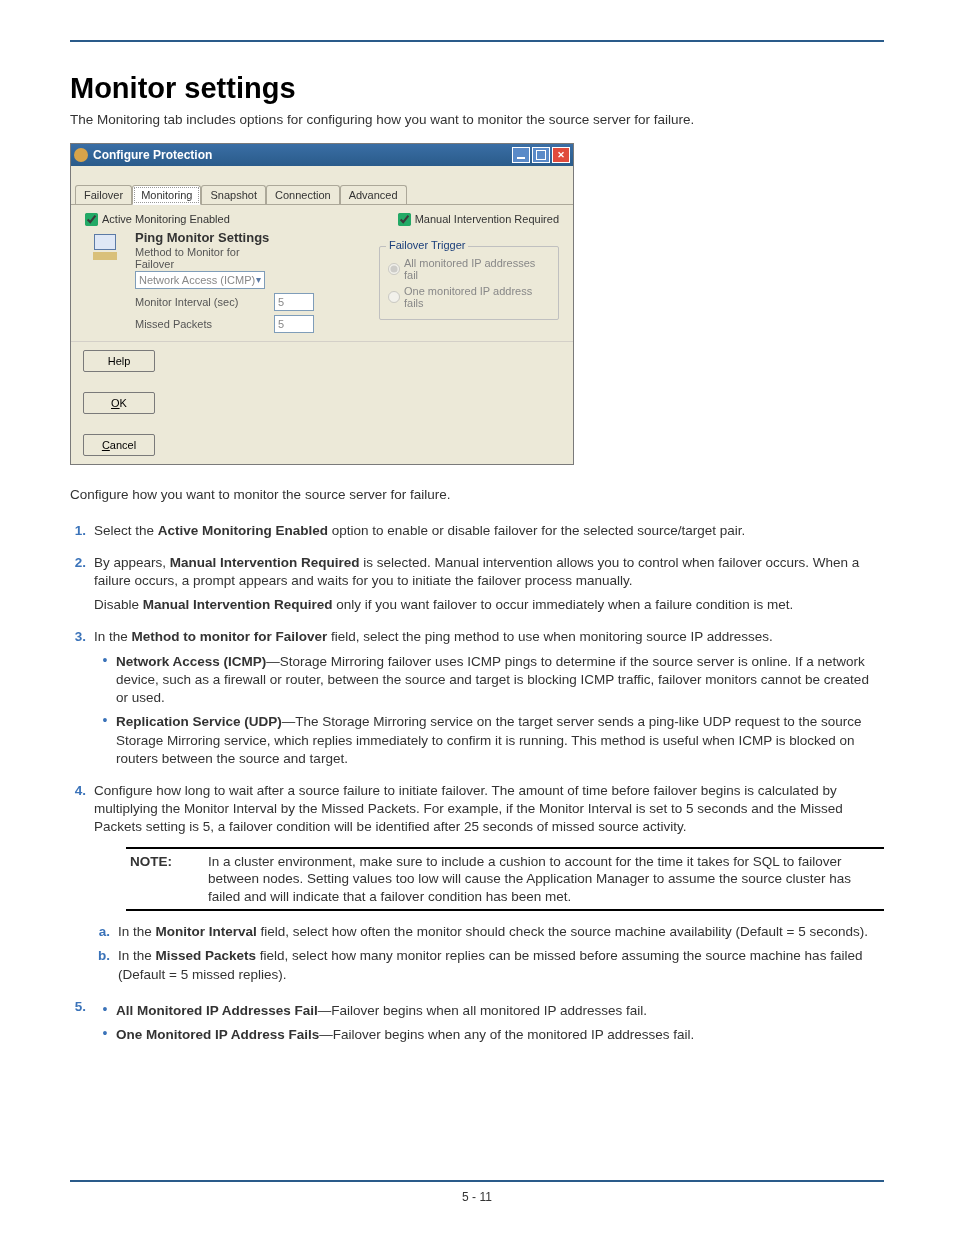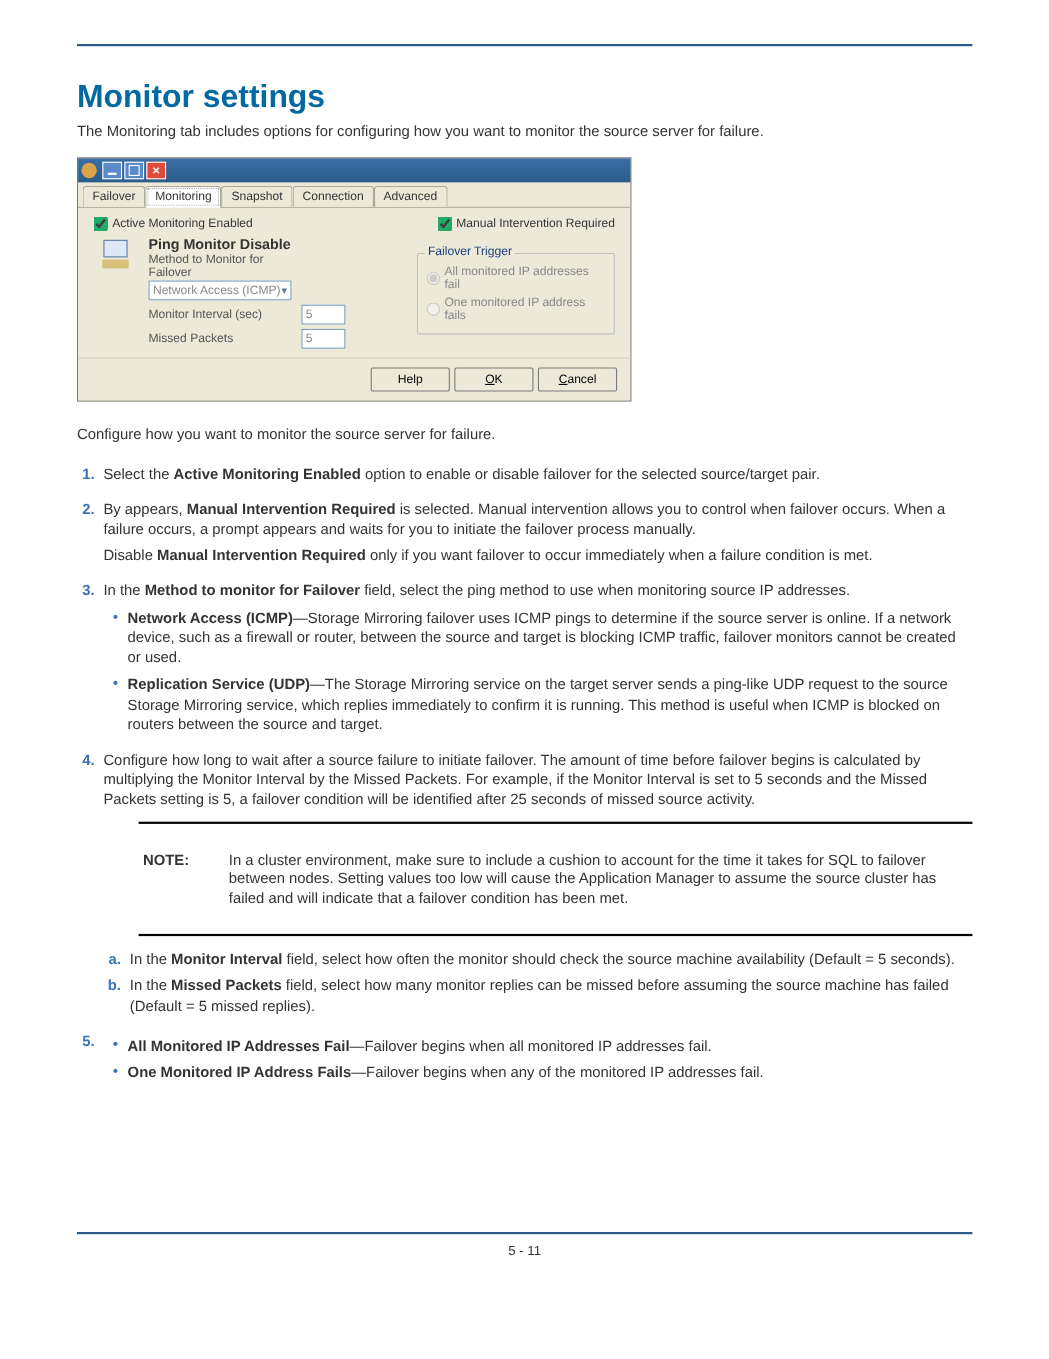--- a/index.html
+++ b/index.html
@@ -1,35 +1,35 @@
 <!DOCTYPE html>
 <html><head>
 <meta charset="utf-8">
 <style>
 * { box-sizing: border-box; margin: 0; padding: 0; }
 body { font-family: Verdana, Arial, sans-serif; font-size: 13px; color: #333; background: #fff; }
 .page { width: 954px; margin: 0 auto; padding: 40px 70px 50px; }
 .top-rule { border-top: 2px solid #2a5b8a; margin-bottom: 30px; }
-h1.title { color: #0369a1; font-size: 29px; font-weight: bold; margin-bottom: 6px; }
+h1.title { color: #000000; font-size: 29px; font-weight: bold; margin-bottom: 6px; }
 .intro { font-size: 13.5px; line-height: 1.3; margin-bottom: 14px; }
 
 
 .dialog { width: 504px; background: #ece9d8; border: 1px solid #7a7a7a; margin-bottom: 22px; font-family: Tahoma, Arial; font-size: 11px; }
 .titlebar { height: 22px; display: flex; align-items: center; padding: 0 3px; background: linear-gradient(#3a6ea5,#2a5b8a); color: #fff; }
 .titlebar-icon { width: 14px; height: 14px; background: #d9a44a; border-radius: 50%; margin-right: 5px; }
 .titlebar-text { font-weight: bold; font-size: 12px; flex: 1; }
 .win-btns { display: flex; gap: 2px; }
 .win-btn { width: 18px; height: 16px; border: 1px solid #fff; display: flex; align-items: center; justify-content: center; font-size: 10px; cursor: pointer; font-family: Arial; }
 .win-min, .win-max { background: #5a8ac8; color: #fff; }
 .win-close { background: #e04b3c; color: #fff; font-weight: bold; }
 .win-min::before { content:""; display:block; width:8px; height:2px; background:#fff; margin-top:6px;}
 .win-max::before { content:""; display:block; width:8px; height:8px; border:1px solid #fff; }
 .win-close::before { content:"✕"; font-size:9px; }
 
-.tabs { display: flex; padding: 3px 4px 0; background: #ece9d8; border-bottom: 1px solid #aca899; }
+.tabs { display: flex; padding: 19px 4px 0; background: #ece9d8; border-bottom: 1px solid #aca899; }
 .tab { padding: 3px 8px; border: 1px solid #aca899; border-bottom: none; background: #ece9d8; font-size: 11px; margin-right: 0; cursor: pointer; border-radius: 3px 3px 0 0; }
 .tab.active { background: #ffffff; border-bottom: 1px solid #fcfcfe; margin-bottom: -1px; outline: 1px dotted #999; outline-offset: -3px;}
 .tab-body { padding: 8px 14px 6px; background: #ece9d8; }
 
 .row { display: flex; align-items: center; }
 .chk { display: flex; align-items: center; gap: 4px; }
 .chk input { width:13px; height:13px; accent-color: #2a6; }
 .left-col { flex: 1; }
 
 .ping-row { display: flex; gap: 10px; margin-top: 4px; }
@@ -42,57 +42,58 @@
 .field-label { width: 135px; color: #555; }
 .sel { width: 130px; height: 18px; border: 1px solid #7f9db9; background: #fff; color: #888; font-size: 11px; padding: 0 3px; display:flex; align-items:center; justify-content:space-between;}
 .sel::after { content:"▾"; color:#5a7aa5; font-size:10px;}
 .spin { width: 40px; height: 18px; border: 1px solid #7f9db9; background: #fff; color: #888; font-size: 11px; padding: 0 3px; display:flex;align-items:center;}
 
 .trigger-box { border: 1px solid #c0c0c0; padding: 6px 8px 10px; position: relative; margin-top: 16px; width: 180px; border-radius:2px;}
 .trigger-title { position: absolute; top: -8px; left: 6px; background: #ece9d8; padding: 0 3px; color: #1a3e7a; font-size: 11px; }
 .radio { display: flex; align-items: center; gap: 4px; margin-top: 4px; color: #888; }
 .radio input { width:12px; height:12px; }
 
-.dlg-buttons { border-top: 1px solid #d4d0c8; padding: 8px 12px; display: flex; justify-content: flex-end; gap: 4px; background: #ece9d8; }
+.dlg-buttons { border-top: 1px solid #d4d0c8; padding: 8px 12px; display: flex; justify-content: flex-end; gap: 20px; background: #ece9d8; flex-direction: column; }
 .btn { width: 72px; height: 22px; border: 1px solid #7a7a7a; background: #ece9d8; font-size: 11px; cursor: pointer; border-radius:2px;}
 
 
 .body-text { font-size: 13.5px; margin: 14px 0 20px; }
 ol.main { list-style: none; padding-left: 0; }
 ol.main > li { display: flex; margin-bottom: 8px; font-size: 13.5px; line-height: 1.35; }
 .li-num { color: #3b73b9; font-weight: bold; width: 24px; flex-shrink: 0; text-align:right; padding-right:8px;}
 .li-body { flex: 1; }
 .li-body p { margin-bottom: 6px; }
 .li-body p.sub { margin-top:6px; }
 ul.bull { list-style: none; padding-left: 0; margin: 4px 0; }
 ul.bull > li { display: flex; margin-bottom: 6px; }
 .dot { color: #3b73b9; width: 22px; flex-shrink:0; text-align:center; font-size:14px; line-height:1;}
 .bull-body { flex:1; }
 ol.alpha { list-style:none; padding-left:0; margin:6px 0;}
 ol.alpha > li { display:flex; margin-bottom:6px;}
 .al-num { color:#3b73b9; font-weight:bold; width:24px; flex-shrink:0; text-align:right; padding-right:8px;}
 
-.note-box { border-top: 2px solid #000; border-bottom: 2px solid #000; padding: 24px 4px; margin: 10px 0 12px 32px; display:flex; gap:18px;}
+.note-box { border-top: 2px solid #000; border-bottom: 2px solid #000; padding: 4px 4px; margin: 10px 0 12px 32px; display:flex; gap:18px;}
 .note-label { font-weight:bold; flex-shrink:0; width:60px;}
 .note-body { flex:1; line-height:1.3;}
 
 .footer { border-top: 2px solid #2a5b8a; margin-top: 130px; padding-top: 8px; text-align: center; font-size: 12px; }
 b { font-weight: bold; }
 </style>
 </head>
 <body>
 
 <div class="page">
   <div class="top-rule"></div>
   <h1 class="title">Monitor settings</h1>
   <p class="intro">The Monitoring tab includes options for configuring how you want to monitor the source server for failure.</p>
 
   <div class="dialog">
     <div class="titlebar">
       <span class="titlebar-icon"></span>
+      <span class="titlebar-text">Configure Protection</span>
       <div class="win-btns">
         <div class="win-btn win-min"></div>
         <div class="win-btn win-max"></div>
         <div class="win-btn win-close"></div>
       </div>
     </div>
     <div class="tabs">
       <div class="tab">Failover</div>
       <div class="tab active">Monitoring</div>
       <div class="tab">Snapshot</div>
@@ -110,21 +111,21 @@
           <span>Manual Intervention Required</span>
         </div>
       </div>
 
       <div class="ping-row">
         <div class="icon-col">
           <div class="mon-icon"></div>
           <div class="mon-icon2"></div>
         </div>
         <div class="settings-col">
-          <div class="ping-title">Ping Monitor Disable</div>
+          <div class="ping-title">Ping Monitor Settings</div>
           <div class="field-row">
             <div class="field-label">Method to Monitor for Failover</div>
           </div>
           <div class="field-row">
             <div class="sel">
                 <span>Network Access (ICMP)</span>
               </div>
           </div>
           <div class="field-row">
             <div class="field-label">Monitor Interval (sec)</div>

